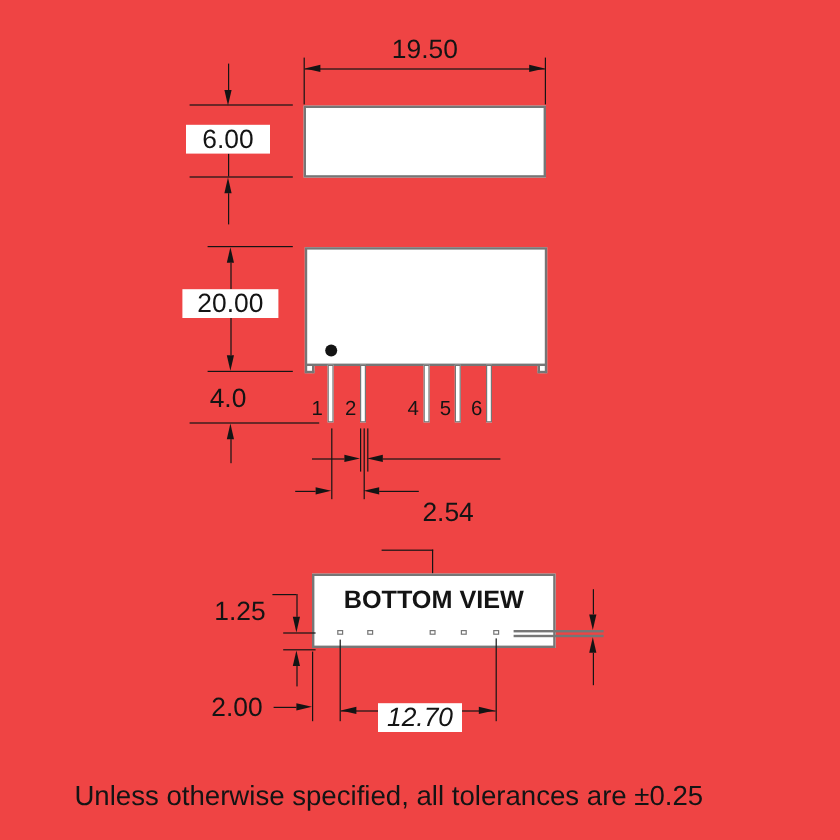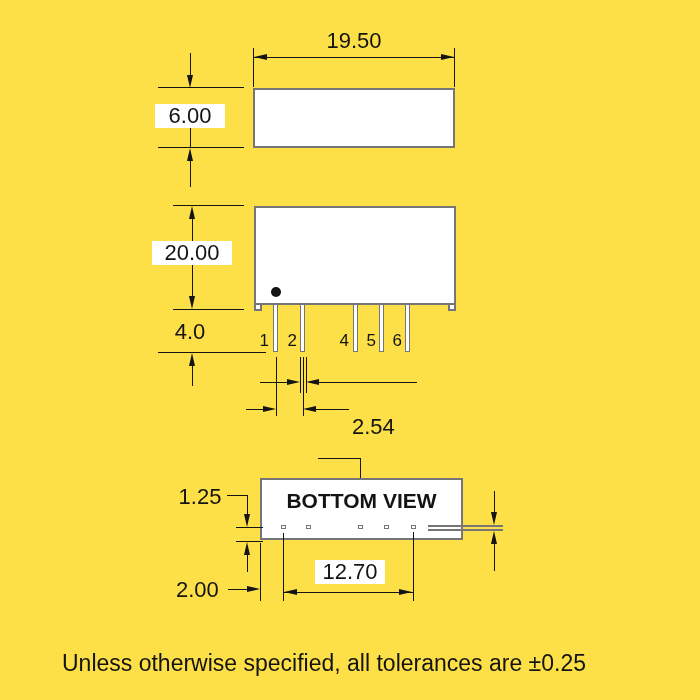--- a/index.html
+++ b/index.html
@@ -1,16 +1,16 @@
 <!DOCTYPE html>
 <html><head>
 <meta charset="utf-8">
 <style>
   html,body{margin:0;padding:0;background:#fff;}
-  #canvas{position:relative;width:700px;height:700px;background:#fde047;overflow:hidden;
+  #canvas{position:relative;width:700px;height:700px;background:#ef4444;overflow:hidden;
           font-family:"Liberation Sans",sans-serif;color:#141414;}
   
   .hl{position:absolute;height:1px;background:#141414;}
   .vl{position:absolute;width:1px;background:#141414;}
   
   .gh{position:absolute;height:2px;background:#767676;}
   .box{position:absolute;border:2px solid #767676;background:#fff;}
   .pin{position:absolute;border:1.5px solid #767676;background:#fff;}
   .pad{position:absolute;border:1.5px solid #767676;background:#fff;}
   .foot{position:absolute;border:2px solid #767676;border-top:none;background:#fff;}
@@ -106,21 +106,21 @@
 
   <div class="pad" style="left:281px;top:525px;width:3px;height:2px;"></div>
   <div class="pad" style="left:306px;top:525px;width:3px;height:2px;"></div>
   <div class="pad" style="left:358px;top:525px;width:3px;height:2px;"></div>
   <div class="pad" style="left:384px;top:525px;width:3px;height:2px;"></div>
   <div class="pad" style="left:411px;top:525px;width:3px;height:2px;"></div>
 
   <div class="gh" style="left:428px;top:525px;width:75px;"></div>
   <div class="gh" style="left:428px;top:529px;width:75px;"></div>
 
-  <div class="lbl c" style="left:174px;top:485px;width:52px;">1.25</div>
+  <div class="lbl c" style="left:174px;top:498px;width:52px;">1.25</div>
   <div class="hl" style="left:227px;top:495px;width:20px;"></div>
   <div class="vl" style="left:247px;top:495px;height:19px;"></div>
   <div class="hl" style="left:236px;top:527px;width:27px;"></div>
   <div class="ah d" style="left:243.5px;top:514px;"></div>
   <div class="hl" style="left:236px;top:541px;width:27px;"></div>
   <div class="ah u" style="left:243.5px;top:542px;"></div>
   <div class="vl" style="left:247px;top:555px;height:17px;"></div>
 
   <div class="vl" style="left:494px;top:491px;height:21px;"></div>
   <div class="ah d" style="left:490.5px;top:512px;"></div>
@@ -130,17 +130,17 @@
   <div class="lbl" style="left:176px;top:578px;">2.00</div>
   <div class="hl" style="left:228px;top:589px;width:19px;"></div>
   <div class="ah r" style="left:247px;top:585.5px;"></div>
   <div class="vl" style="left:260px;top:543px;height:58px;"></div>
   <div class="vl" style="left:283px;top:533px;height:68px;"></div>
   <div class="vl" style="left:413px;top:532px;height:69px;"></div>
 
   <div class="hl" style="left:284px;top:592px;width:129px;"></div>
   <div class="ah l" style="left:284px;top:588.5px;"></div>
   <div class="ah r" style="left:399px;top:588.5px;"></div>
-  <div class="lbl c bgw" style="left:315px;top:560px;width:70px;">12.70</div>
+  <div class="lbl c bgw" style="left:315px;top:586px;width:70px;font-style:italic;">12.70</div>
 
   <div class="lbl" style="left:62px;top:651px;font-size:23px;">Unless otherwise specified, all tolerances are ±0.25</div>
 
 </div>
 
 </body></html>

